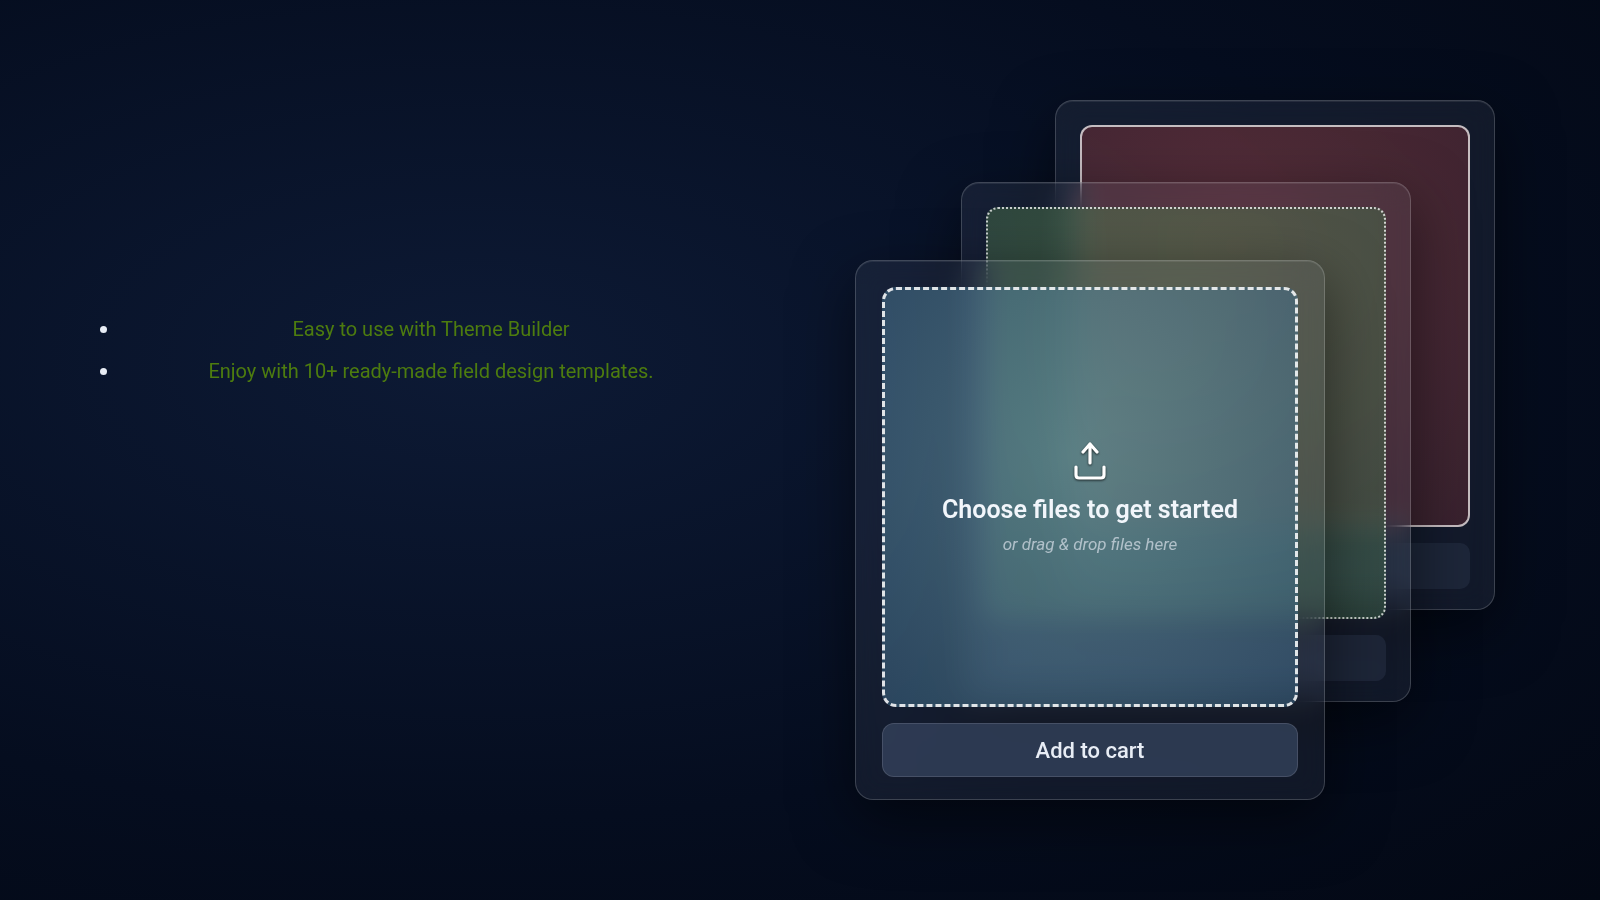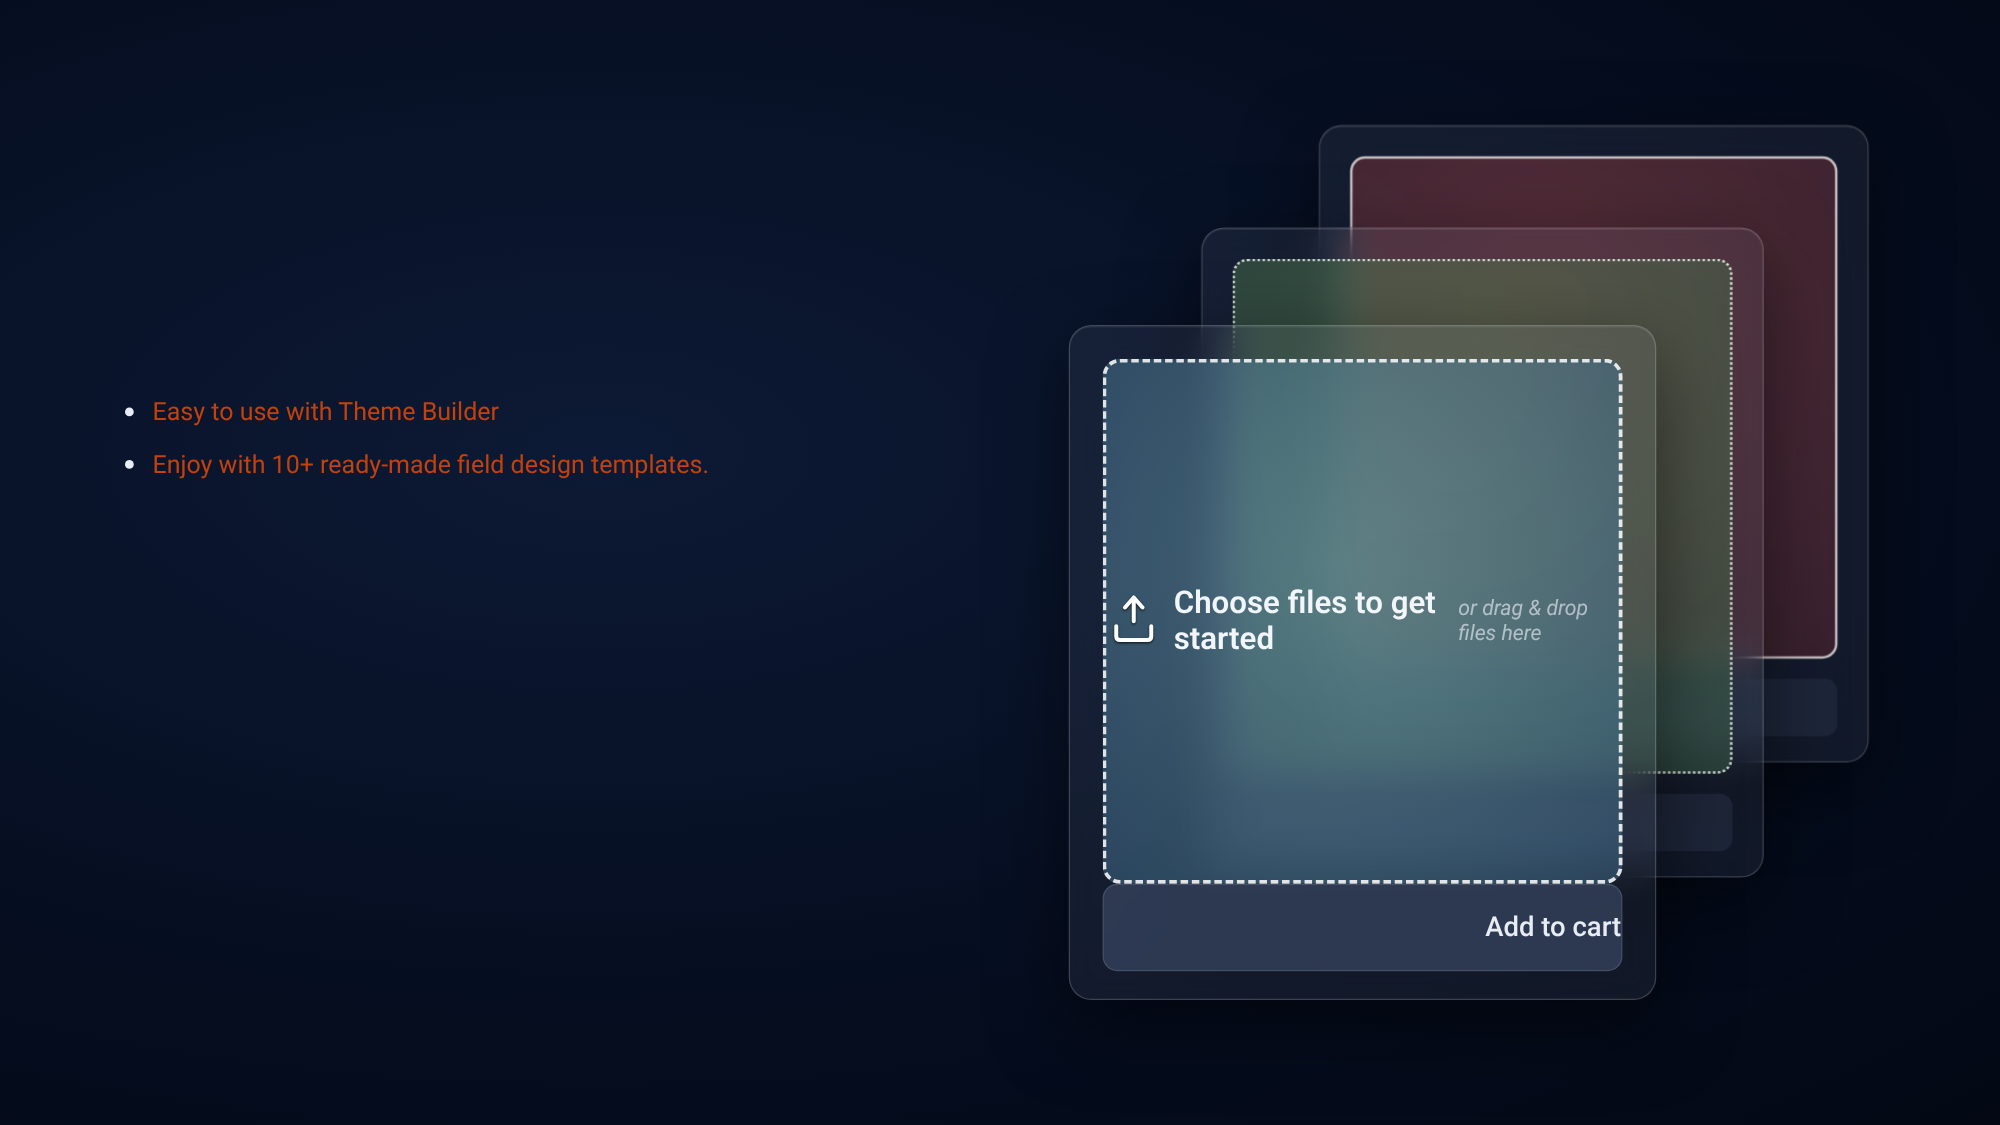--- a/index.html
+++ b/index.html
@@ -29,27 +29,28 @@
   line-height: 1.15;
   letter-spacing: -0.5px;
   color: #e8edf5;
 }
 .headline .accent { color: #3d8bff; }
 .features {
   margin-top: 160px;
   list-style: none;
 }
 .features li {
-  color: #c2410c;
+  color: #4d7c0f;
   font-size: 20px;
   font-weight: 400;
   line-height: 1.4;
   margin-bottom: 14px;
   position: relative;
   padding-left: 22px;
+  text-align: center;
 }
 .features li::before {
   content: '';
   position: absolute;
   left: 0;
   top: 11px;
   width: 7px;
   height: 7px;
   background: #e8edf5;
   border-radius: 50%;
@@ -121,21 +122,21 @@
   width: 470px;
   height: 540px;
 }
 .card-front .drop {
   position: absolute;
   inset: 26px 26px 92px 26px;
   border-radius: 14px;
   border: 3px dashed rgba(255,255,255,0.85);
   background: radial-gradient(ellipse at 45% 40%, rgba(110,160,175,0.55), rgba(60,100,130,0.55));
   display: flex;
-  flex-direction: row;
+  flex-direction: column;
   align-items: center;
   justify-content: center;
   gap: 10px;
   cursor: pointer;
 }
 .upload-icon svg { filter: drop-shadow(0 1px 1px rgba(0,0,0,0.7)); }
 .drop-title {
   color: #f2f6fb;
   font-size: 25px;
   font-weight: 600;
@@ -144,30 +145,30 @@
   color: rgba(230,235,245,0.65);
   font-size: 17px;
   font-weight: 400;
   font-style: italic;
 }
 .card-front .btn {
   position: absolute;
   left: 26px;
   right: 26px;
   bottom: 22px;
-  height: 70px;
+  height: 54px;
   border-radius: 12px;
   background: rgba(55,68,95,0.75);
   border: 1px solid rgba(255,255,255,0.12);
   color: #e8edf5;
   font-size: 22px;
   font-weight: 500;
   display: flex;
   align-items: center;
-  justify-content: flex-end;
+  justify-content: center;
   cursor: pointer;
 }
 </style>
 </head>
 <body>
 
 <div class="container">
   <div class="left">
     <ul class="features">
       <li>Easy to use with Theme Builder</li>

